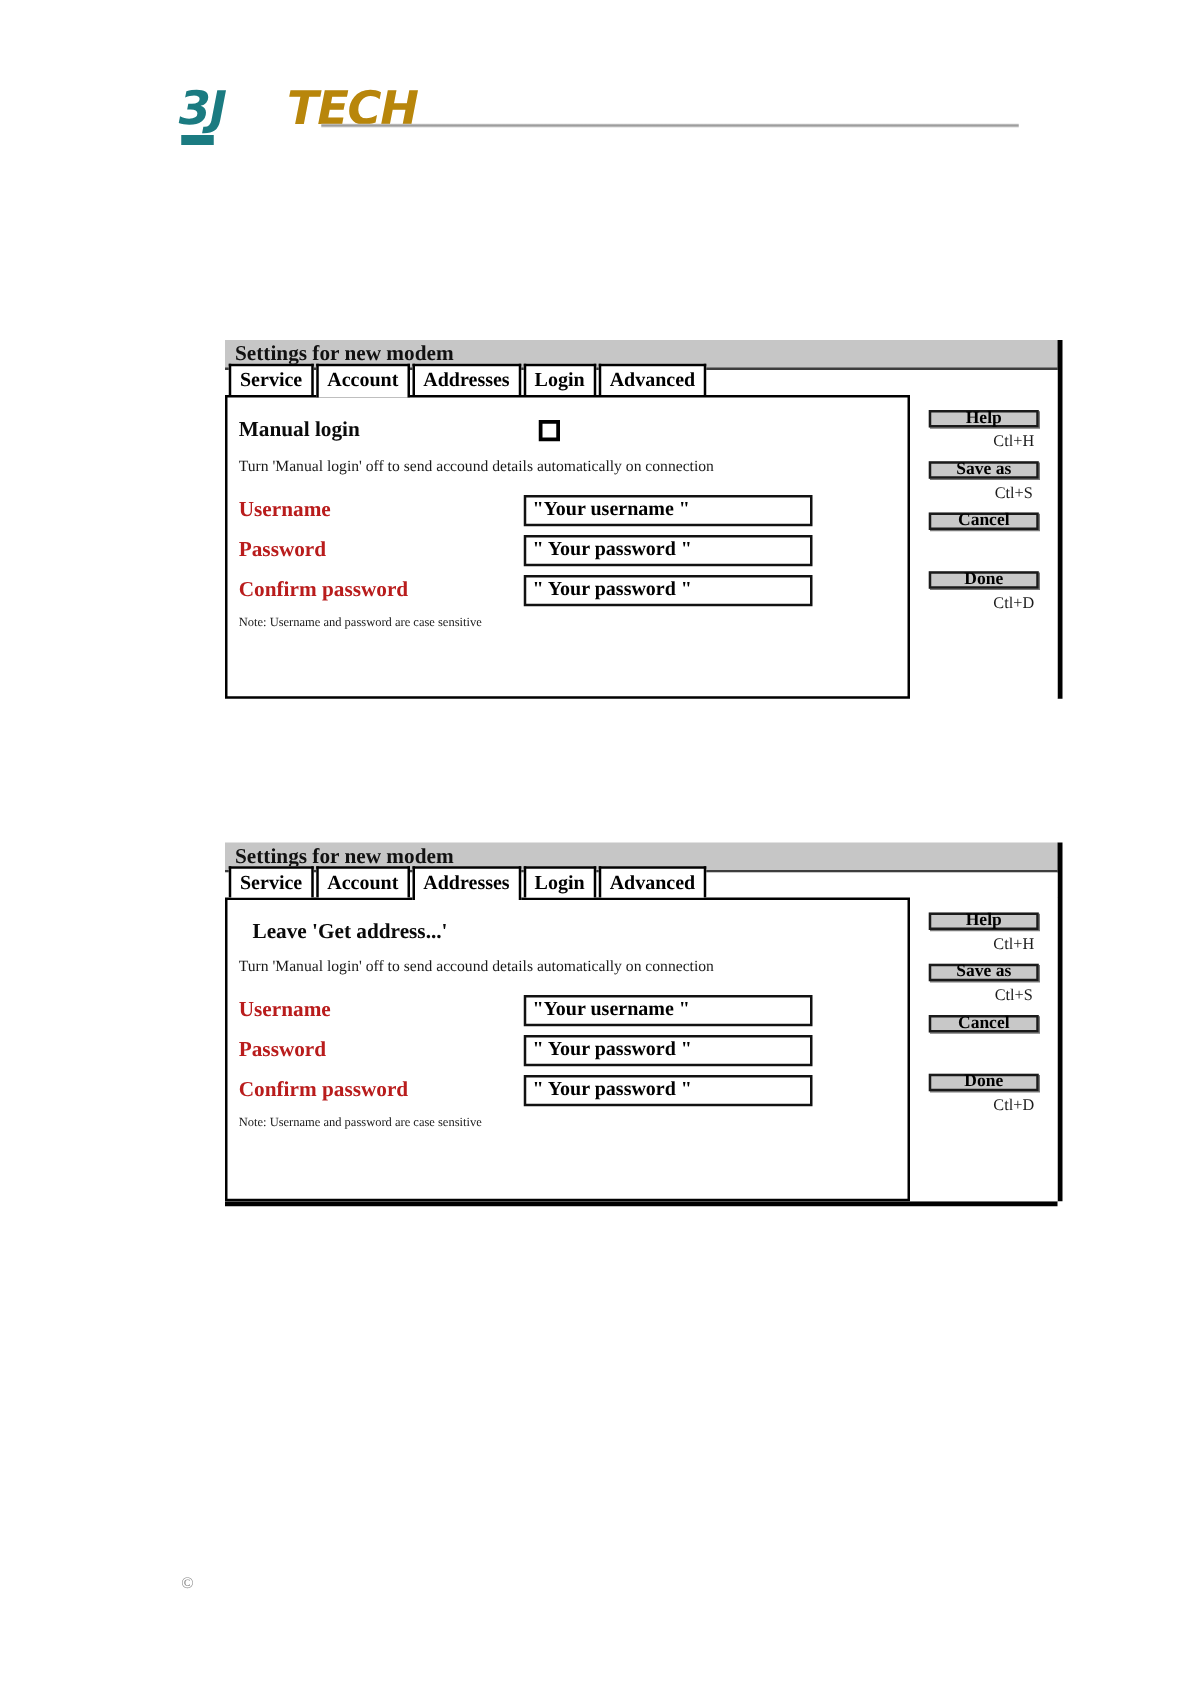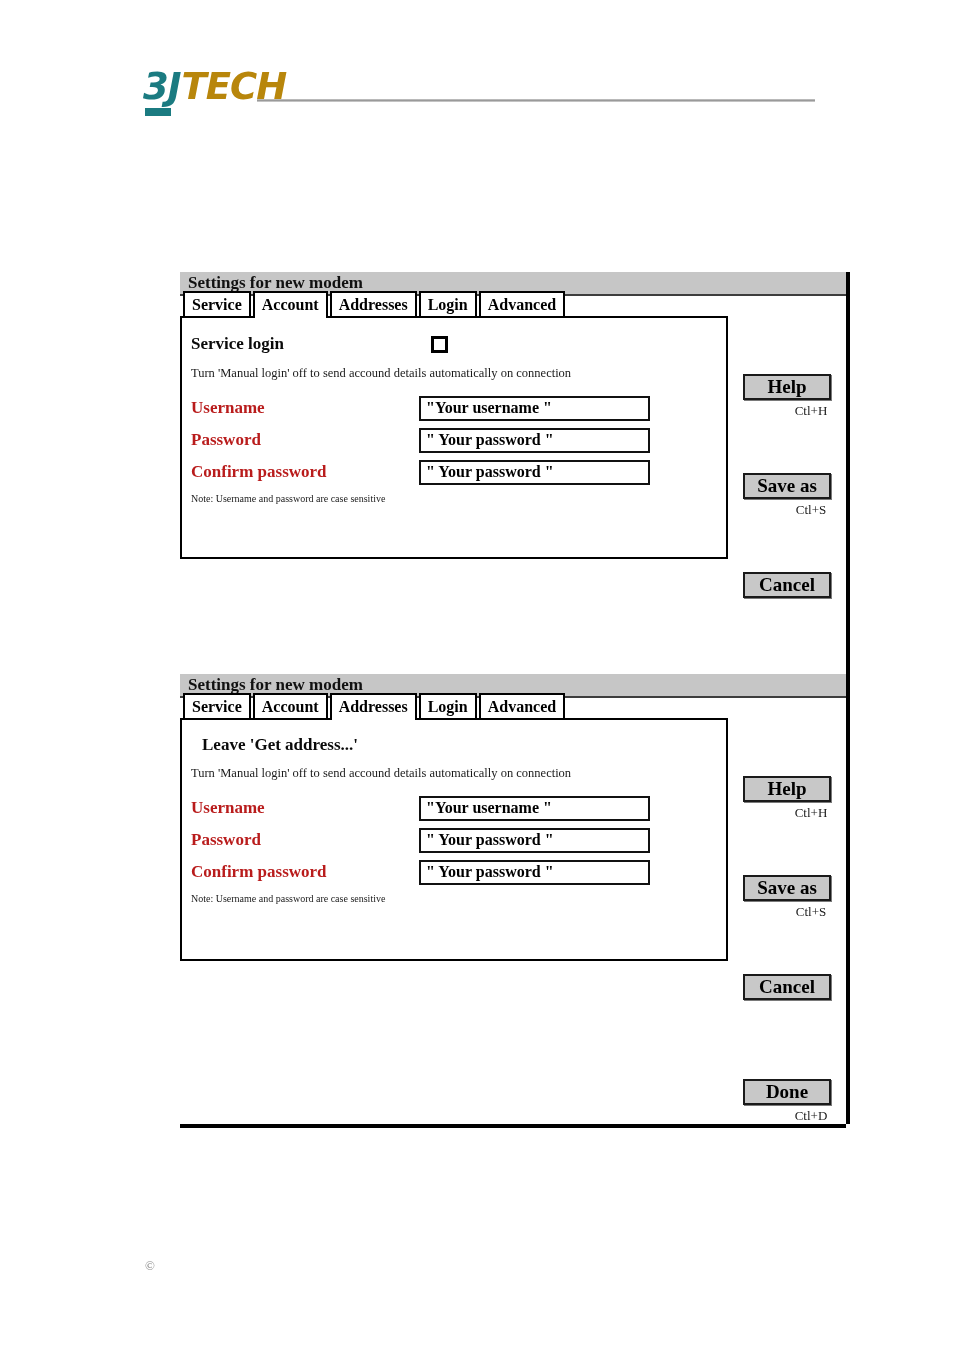--- a/index.html
+++ b/index.html
@@ -28,20 +28,21 @@
     left: 0;
     top: 0;
     display: flex;
     align-items: flex-start;
     font-family: "DejaVu Sans", sans-serif;
     font-weight: bold;
     font-style: italic;
     font-size: 37px;
     letter-spacing: -1px;
     line-height: 38px;
+    gap: 48px;
   }
   .logo-3j {
     color: #1b7b81;
     position: relative;
   }
   .logo-tech {
     color: #b8860b;
     margin-left: 1px;
   }
   .logo-bar {
@@ -210,32 +211,31 @@
     padding-left: 5px;
     font-size: 16px;
     font-weight: bold;
     color: #000000;
     white-space: nowrap;
     overflow: hidden;
   }
 
   .btn {
     width: 88px;
-    height: 26px;
+    height: 14px;
     background: #c8c8c8;
     border: 2px solid #1a1a1a;
     box-sizing: border-box;
     display: flex;
     align-items: center;
     justify-content: center;
-    font-size: 19px;
+    font-size: 14px;
     font-weight: bold;
     color: #000000;
     box-shadow: 1px 1px 0 #7a7a7a;
-    margin-top: 46px;
   }
   .shortcut {
     font-size: 13px;
     color: #1a1a1a;
     margin-top: 3px;
     text-align: center;
     height: 16px;
     margin-left: 48px;
   }
   .btn-group {
@@ -289,21 +289,21 @@
       <span>Login</span>
     </div>
     <div class="tab">
       <span>Advanced</span>
     </div>
   </div>
 
   <div class="dialog-body">
     <div class="form-panel" style="width:548px; height:243px;">
       <div class="row" style="height:32px;">
-        <span class="heading-label" style="width:228px;">Service login</span>
+        <span class="heading-label" style="width:228px;">Manual login</span>
         <div class="checkbox"></div>
       </div>
       <div class="hint" style="margin-top:6px;">Turn 'Manual login' off to send accound details automatically on connection</div>
 
       <div class="row" style="margin-top:12px;">
         <span class="field-label">Username</span>
         <div class="textbox">"Your username "</div>
       </div>
       <div class="row" style="margin-top:2px;">
         <span class="field-label">Password</span>

